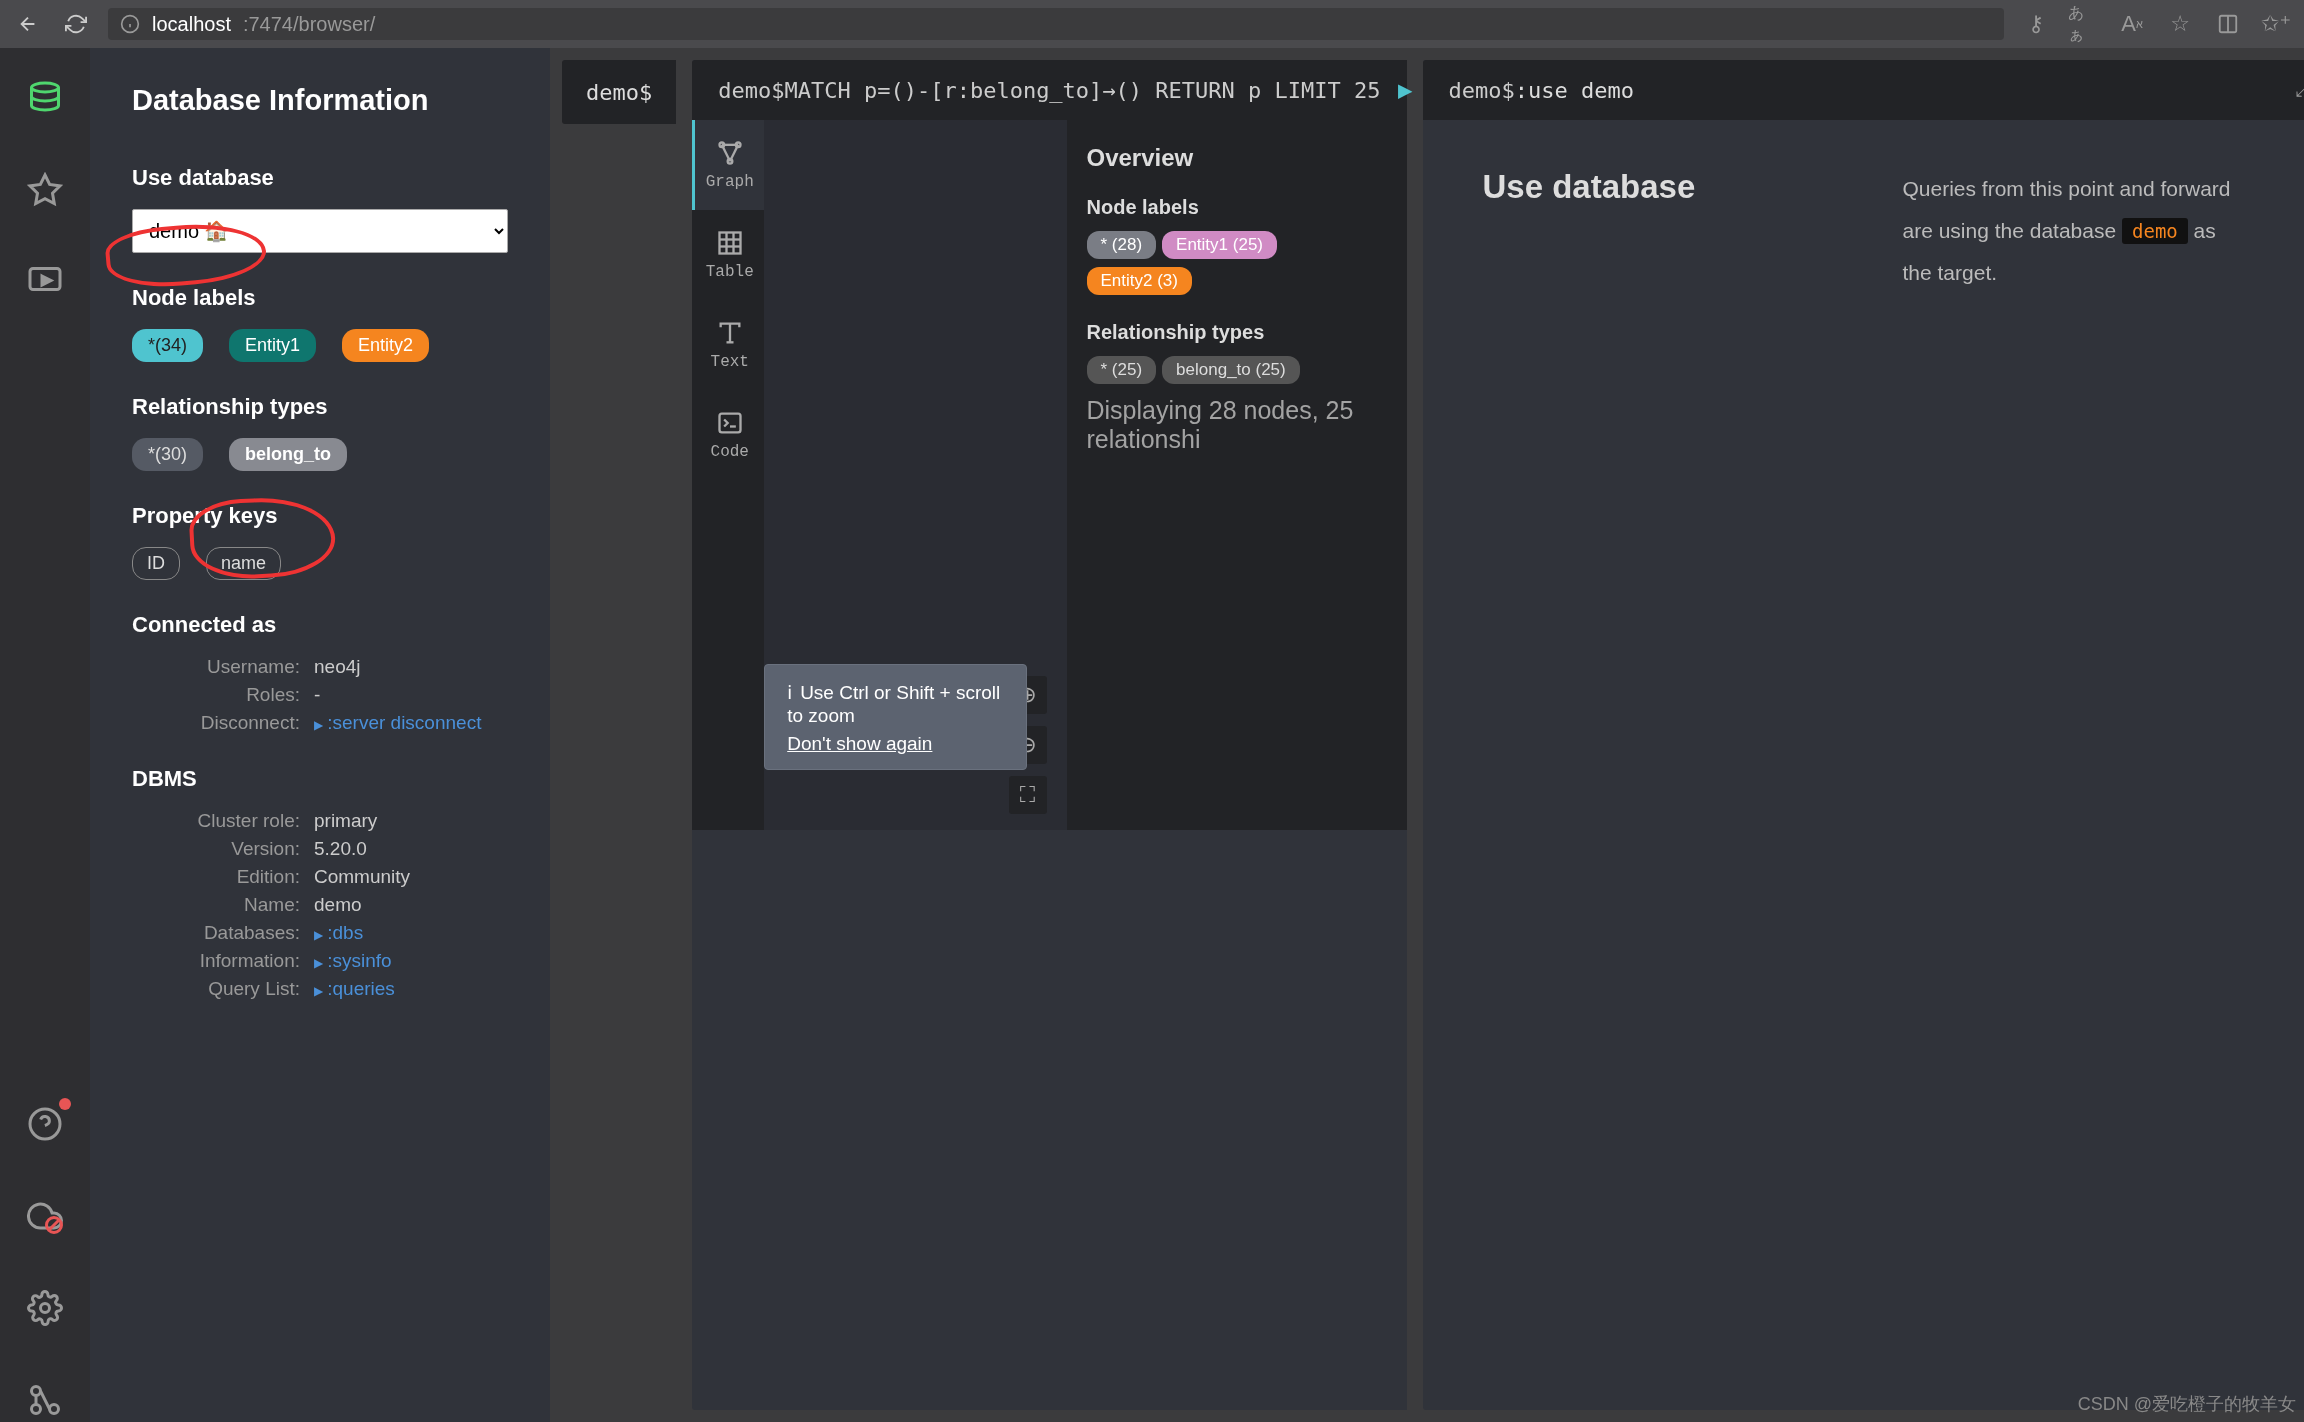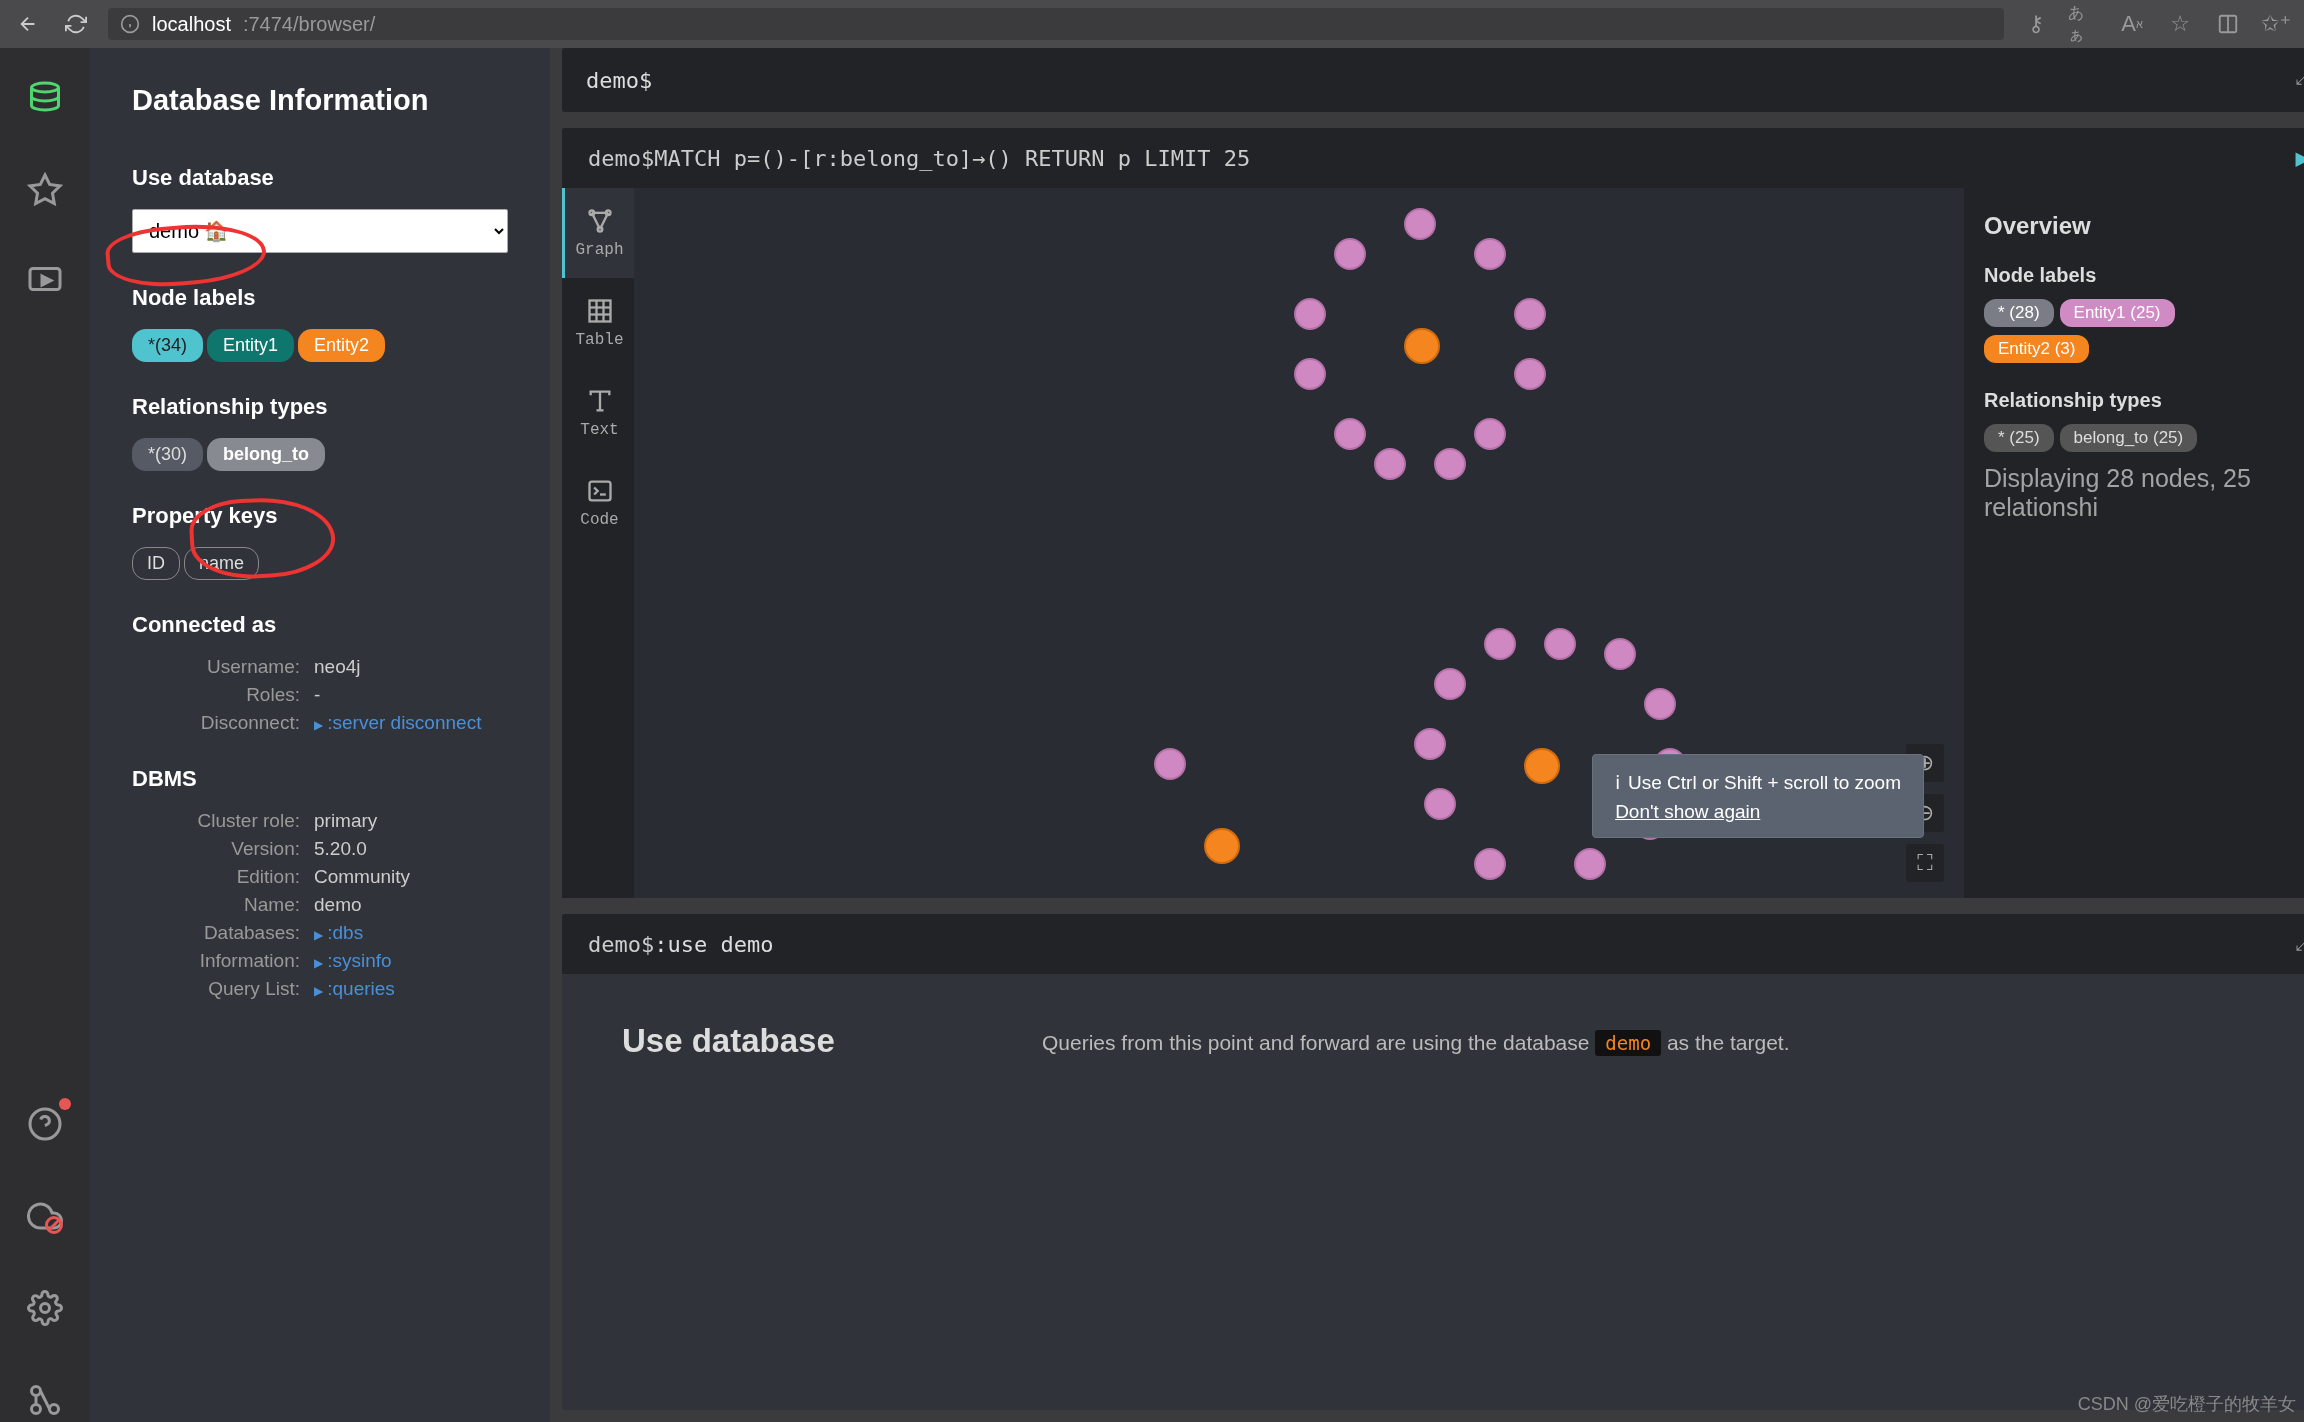--- a/index.html
+++ b/index.html
@@ -25,36 +25,36 @@
 .rail-icon .dot { position: absolute; top: -4px; right: -4px; width: 12px; height: 12px; border-radius: 50%; background: #e85555; }
 
 
 .sidebar { width: 460px; background: #30333a; padding: 36px 42px; overflow-y: auto; }
 .sidebar h1 { color: #fff; font-size: 29px; font-weight: 700; margin-bottom: 48px; }
 .sidebar h2 { color: #fff; font-size: 22px; font-weight: 700; margin: 32px 0 18px; }
 .db-select { width: 100%; height: 44px; background: #fff; border: 1px solid #aaa; border-radius: 2px; padding: 0 12px; font-size: 20px; position: relative; }
 .annotation { position: absolute; border: 4px solid #e33; border-radius: 50%; pointer-events: none; }
 .annot1 { width: 160px; height: 60px; top: 225px; left: 106px; transform: rotate(-5deg); border-radius: 40% 60% 50% 50%; }
 .annot2 { width: 145px; height: 80px; top: 498px; left: 190px; transform: rotate(-3deg); border-radius: 40% 60% 50% 50%; }
-.pills { display: flex; flex-wrap: wrap; gap: 4px; }
+.pills { display: flex; flex-wrap: wrap; gap: 26px; }
 .pill { padding: 6px 16px; border-radius: 14px; font-size: 18px; font-weight: 500; cursor: pointer; }
 .pill.cyan { background: #4fc4cf; color: #222; }
 .pill.pink { background: #0f766e; color: #fff; }
 .pill.orange { background: #f5851f; color: #fff; }
 .pill.grey2 { background: #888a91; color: #fff; font-weight: bold; }
 .pill.outline { background: transparent; border: 1px solid #888; color: #ddd; padding: 5px 14px; }
 .pill.block { background: #555a64; color: #ddd; }
 .kv { display: flex; gap: 14px; margin: 6px 0; font-size: 19px; }
 .kv .k { width: 168px; text-align: right; color: #999; }
 .kv .v { color: #ccc; }
 .kv .link { color: #4a90d9; cursor: pointer; }
 .kv .link::before { content: "▶"; font-size: 12px; margin-right: 4px; color: #4a90d9; }
 
 
-.main { flex: 1; background: #3b3b3d; display: flex; flex-direction: column; gap: 16px; padding: 0 0 12px 12px; overflow: hidden; }
+.main { flex: 1; background: #3b3b3d; display: flex; flex-direction: row; gap: 16px; padding: 12px 0 12px 12px; overflow: hidden; }
 
 
 .editor { background: #222326; height: 64px; border-radius: 3px 0 0 3px; display: flex; align-items: center; padding: 0 24px; font-family: 'Consolas', monospace; font-size: 22px; color: #ddd; position: relative; }
 .editor .prompt { color: #ddd; }
 .play-btn { position: absolute; right: -6px; top: 50%; transform: translateY(-50%); color: #4fc4cf; font-size: 24px; }
 .expand-btn { position: absolute; right: -6px; top: 50%; transform: translateY(-50%); color: #999; font-size: 18px; }
 
 
 .frame { background: #30333a; border-radius: 3px 0 0 3px; display: flex; flex-direction: column; }
 .frame-head { height: 60px; background: #222326; display: flex; align-items: center; padding: 0 26px; font-family: Consolas, monospace; font-size: 22px; color: #ccc; border-radius: 3px 0 0 0; position: relative; }

